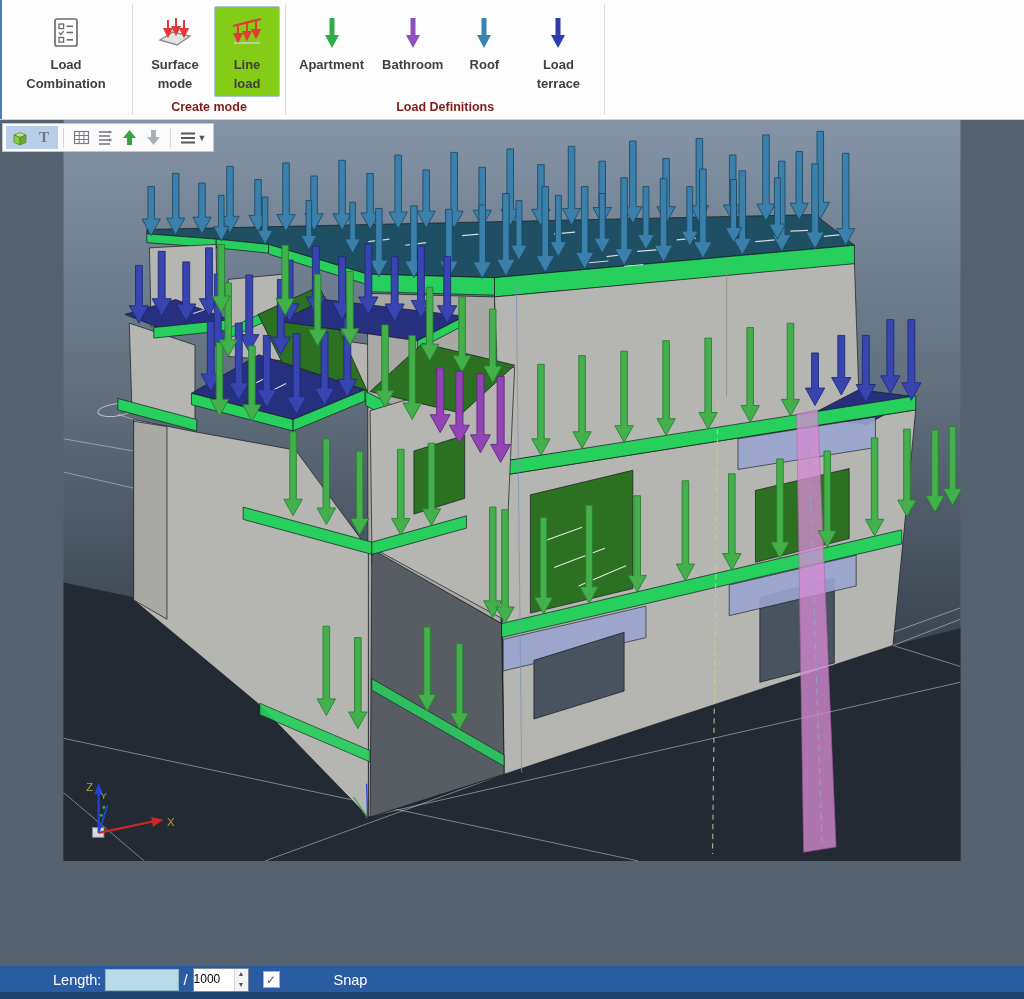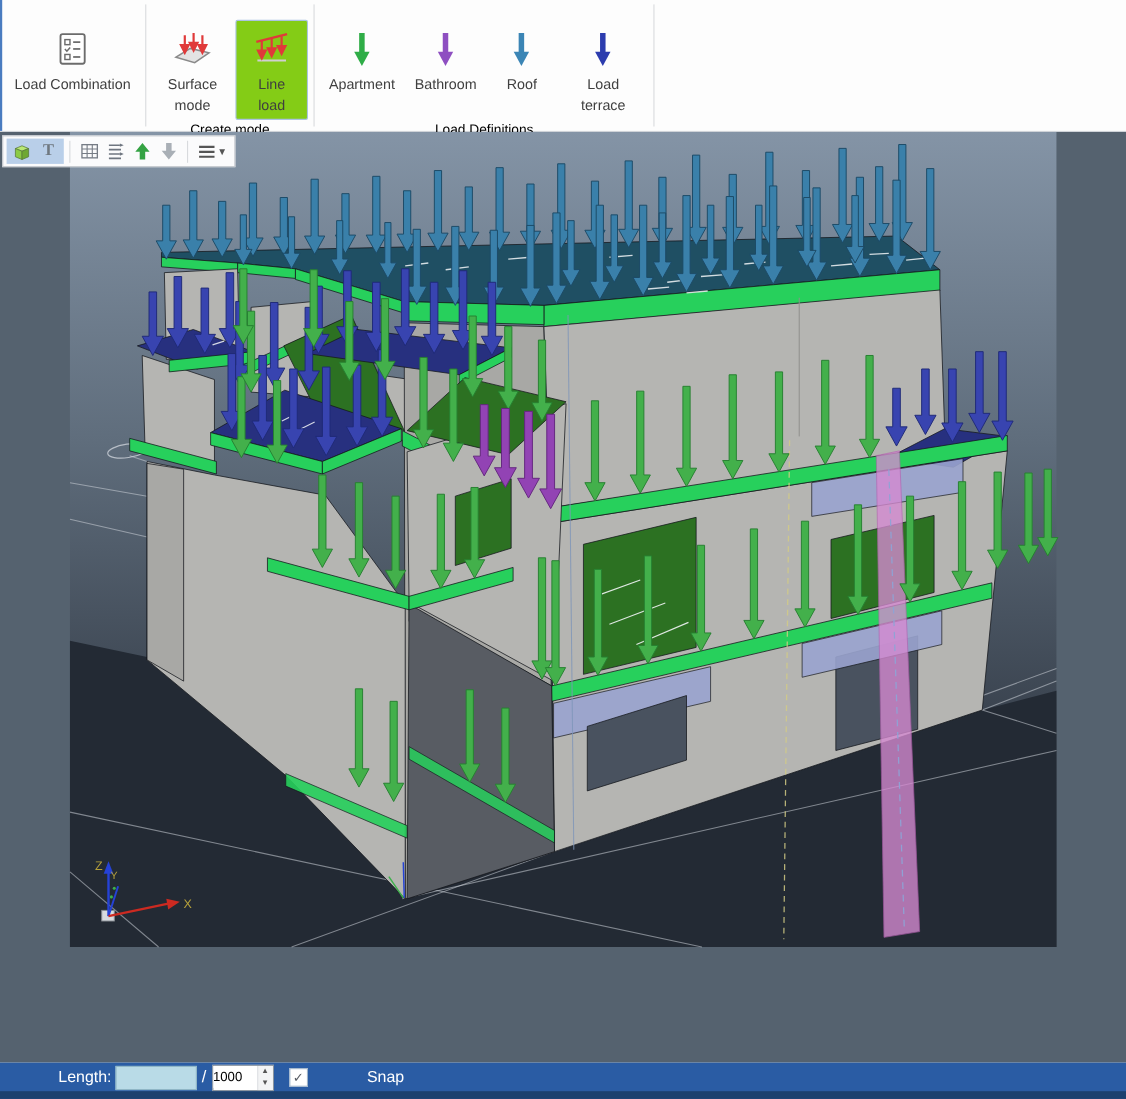--- a/index.html
+++ b/index.html
@@ -1,23 +1,23 @@
 <!DOCTYPE html>
 <html><head>
 <meta charset="utf-8">
 <style>
   html,body{margin:0;padding:0;background:#e8e8e8;}
   #app{position:relative;width:1024px;height:999px;font-family:"Liberation Sans",sans-serif;overflow:hidden;background:#fff;}
 
   
   #ribbon{position:absolute;left:0;top:0;width:1024px;height:119px;background:#fdfdfd;border-bottom:1px solid #cfd3d8;display:flex;align-items:stretch;}
   #ribbon .win-edge{position:absolute;left:0;top:0;width:2px;height:119px;background:#4a7cc0;}
-  .rgroup{display:flex;flex-direction:column;align-items:center;padding:16px 4px;}
+  .rgroup{display:flex;flex-direction:column;align-items:center;padding:4px 4px;font-weight:bold;}
   .rgroup .btnrow{flex:1;display:flex;align-items:flex-start;}
-  .rgroup .glabel{height:20px;font-size:12.5px;color:#000000;display:flex;align-items:center;}
+  .rgroup .glabel{height:20px;font-size:12.5px;color:#7f1d1d;display:flex;align-items:center;}
   .gsep{width:1px;background:#d9dbde;margin:4px 0 4px 0;}
   .rbtn{display:flex;flex-direction:column;align-items:center;justify-content:flex-start;padding:7px 7px 2px 7px;margin:2px 1px;border:1px solid transparent;border-radius:2px;min-width:46px;cursor:default;}
   .rbtn.selected{background:#84cc16;border-color:#abc3e2;}
   .rbtn .ricon{height:38px;display:flex;align-items:center;justify-content:center;}
   .rbtn .rlabel{font-size:13px;color:#3f3f3f;text-align:center;line-height:1.45;margin-top:4px;white-space:pre-line;}
 
   
   #viewport{position:absolute;left:0;top:120px;width:1024px;height:846px;background:#55626f;}
   #scene{display:block;}
   #vtoolbar{position:absolute;left:2px;top:3px;background:#fbfbfc;border:1px solid #c3c7cd;display:flex;align-items:center;height:27px;padding:0 3px;}

